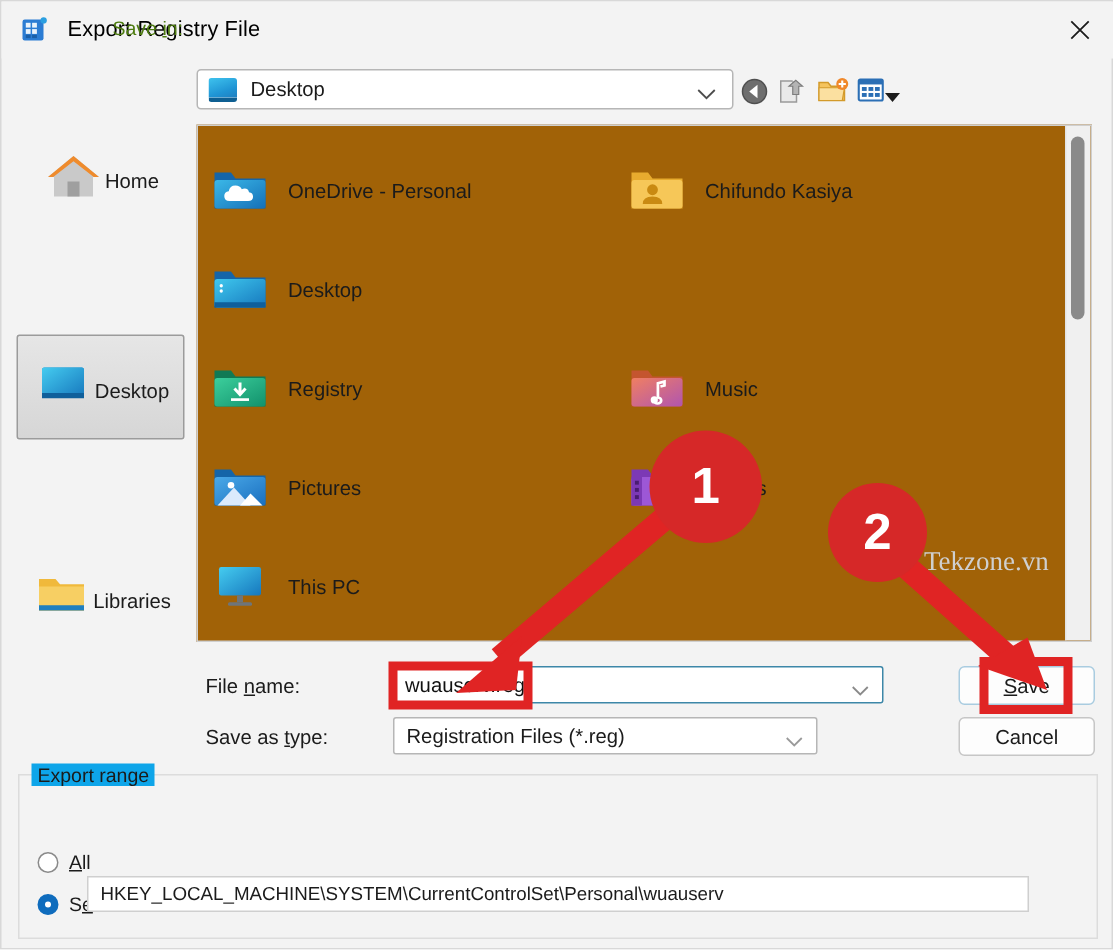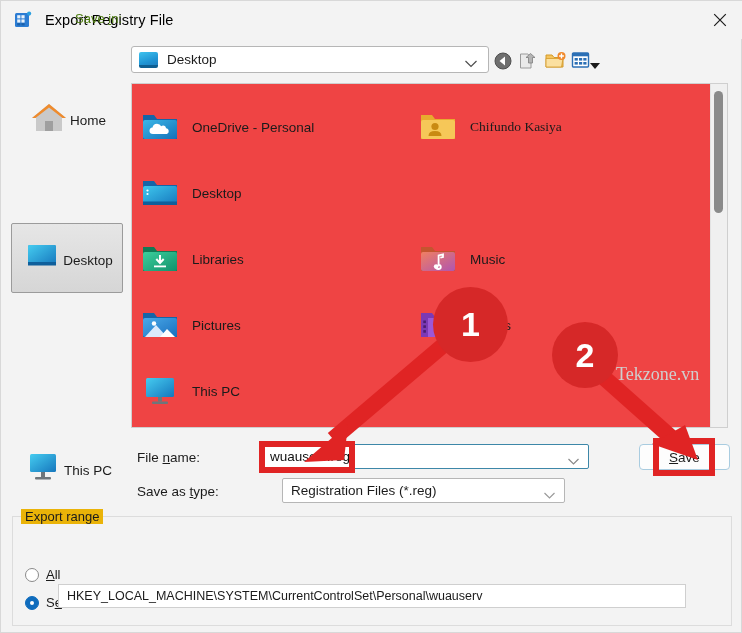--- a/index.html
+++ b/index.html
@@ -68,21 +68,21 @@
     position: absolute; right: 10px; top: 8px;
   }
 
   
   .tbicon { position: absolute; cursor: default; }
 
   
   #filelist {
     position: absolute; left: 130px; top: 82px;
     width: 597px; height: 345px;
-    background: #ef4444;
+    background: #a16207;
     border: 1px solid #cfcfcf;
     overflow: hidden;
   }
   #filegrid {
     position: absolute; left: 0; top: 0;
     width: 576px; height: 100%;
   }
   .fitem {
     position: absolute;
     width: 270px; height: 66px;
@@ -153,21 +153,20 @@
     width: 1px; height: 16px; background: #111;
   }
   #fname-carat { position: absolute; right: 8px; top: 7px; }
 
   #satype-combo {
     position: absolute; left: 261px; top: 477px;
     width: 283px; height: 25px;
     background: #ffffff;
     border: 1px solid #b6b6b6;
     border-radius: 2px;
-    margin-left: 20px;
   }
   #satype-value {
     position: absolute; left: 8px; top: 4px;
     font-size: 13.5px; color: #1b1b1b;
   }
   #satype-carat { position: absolute; right: 8px; top: 7px; }
 
   .dlgbtn {
     position: absolute;
     width: 91px; height: 26px;
@@ -183,21 +182,21 @@
 
   
   #exportgroup {
     position: absolute; left: 11px; top: 515px;
     width: 720px; height: 110px;
     border: 1px solid #dcdcdc;
     background: #f3f3f3;
   }
   #exportgroup-legend {
     position: absolute; left: 20px; top: 508px;
-    background: #eab308; padding: 0 4px;
+    background: #0ea5e9; padding: 0 4px;
     font-size: 13px; color: #1b1b1b;
   }
   .radio-row {
     position: absolute; left: 24px;
     display: flex; align-items: center;
   }
   .radio {
     width: 14px; height: 14px; border-radius: 50%;
     border: 1px solid #8a8a8a; background: #fff;
     position: relative; flex: none;
@@ -353,20 +352,30 @@
             <stop offset="0" stop-color="#45ccf0"></stop>
                 <stop offset="1" stop-color="#1677bd"></stop>
           </linearGradient>
             </defs>
           <rect x="7" y="22" width="28" height="3.5" fill="#0f5f9b"></rect>
         </svg>
       </span>
       <span class="plbl">Desktop</span>
     </div>
 
+    <div class="place" style="top:140px;">
+      <span class="picon">
+        <svg width="42" height="34" viewBox="0 0 42 34">
+          <path d="M6 6 L17 6 L20 9.5 L36 9.5 L36 27 L6 27 Z" fill="#f0b93b"></path>
+          <rect x="6" y="11" width="30" height="16" fill="#f7cf63"></rect>
+          <rect x="6" y="23.5" width="30" height="3.5" fill="#1f7fc0"></rect>
+        </svg>
+      </span>
+      <span class="plbl">Libraries</span>
+    </div>
 
     <div class="place" style="top:210px;">
       <span class="picon">
         <svg width="42" height="34" viewBox="0 0 42 34">
           <rect x="8" y="4" width="26" height="18" rx="1.5" fill="url(#pg)"></rect>
           <defs>
               <linearGradient id="pg" x1="0" y1="0" x2="1" y2="1">
             <stop offset="0" stop-color="#45ccf0"></stop>
                 <stop offset="1" stop-color="#1677bd"></stop>
           </linearGradient>
@@ -393,21 +402,21 @@
               <stop offset="0" stop-color="#3bb8e8"></stop>
                   <stop offset="1" stop-color="#1570b8"></stop>
             </linearGradient>
               </defs>
             <path d="M13 24 q-3.5 0 -3.5 -3.3 q0 -2.8 3 -3.2 q.6 -3.8 4.5 -3.8 q3 0 4.2 2.5 q.9 -.6 1.9 -.6 q2.6 0 2.9 2.6 q2.7 .3 2.7 3 q0 2.8 -3.3 2.8 Z" fill="#ffffff"></path>
           </svg>
         </span>
         <span class="lbl">OneDrive - Personal</span>
       </div>
 
-      <div class="fitem" style="left:286px; top:10px;font-family:Liberation Serif, serif;">
+      <div class="fitem" style="left:286px; top:10px;">
         <span class="ficon">
           <svg width="40" height="34" viewBox="0 0 40 34">
             <path d="M3 5 L14 5 L17 9 L37 9 L37 29 L3 29 Z" fill="#e8ab2e"></path>
             <rect x="3" y="10" width="34" height="19" rx="2" fill="#f6c758"></rect>
             <circle cx="17" cy="16.5" r="3.6" fill="#c98a12"></circle>
             <path d="M10.5 26 q0 -5 6.5 -5 q6.5 0 6.5 5 Z" fill="#c98a12"></path>
           </svg>
         </span>
         <span class="lbl">Chifundo Kasiya</span>
       </div>
@@ -440,21 +449,21 @@
             <defs>
                 <linearGradient id="dl" x1="0" y1="0" x2="1" y2="1">
               <stop offset="0" stop-color="#3ccf9c"></stop>
                   <stop offset="1" stop-color="#12916c"></stop>
             </linearGradient>
               </defs>
             <path d="M20 13 L20 20 M16.3 17 L20 21 L23.7 17" stroke="#ffffff" stroke-width="2" fill="none"></path>
             <rect x="14" y="23.5" width="12" height="1.8" fill="#ffffff"></rect>
           </svg>
         </span>
-        <span class="lbl">Libraries</span>
+        <span class="lbl">Registry</span>
       </div>
 
       <div class="fitem" style="left:286px; top:142px;">
         <span class="ficon">
           <svg width="40" height="34" viewBox="0 0 40 34">
             <path d="M3 5 L14 5 L17 9 L37 9 L37 29 L3 29 Z" fill="#c4552f"></path>
             <rect x="3" y="10" width="34" height="19" rx="2" fill="url(#mu)"></rect>
             <defs>
                 <linearGradient id="mu" x1="0" y1="0" x2="1" y2="1">
               <stop offset="0" stop-color="#f07f62"></stop>
@@ -551,20 +560,23 @@
     <span id="satype-carat">
       <svg width="13" height="9" viewBox="0 0 13 9">
         <path d="M1.5 2 L6.5 7 L11.5 2" stroke="#9a9a9a" stroke-width="1.2" fill="none"></path>
       </svg>
     </span>
   </div>
 
   <div class="dlgbtn" id="save-btn">
     <span><u>S</u>ave</span>
   </div>
+  <div class="dlgbtn" id="cancel-btn">
+    <span>Cancel</span>
+  </div>
 
   <div id="exportgroup"></div>
   <div id="exportgroup-legend">Export range</div>
 
   <div class="radio-row" style="top:566px;">
     <span class="radio"></span>
     <span class="rlbl"><u>A</u>ll</span>
   </div>
 
   <div class="radio-row" style="top:594px;">

